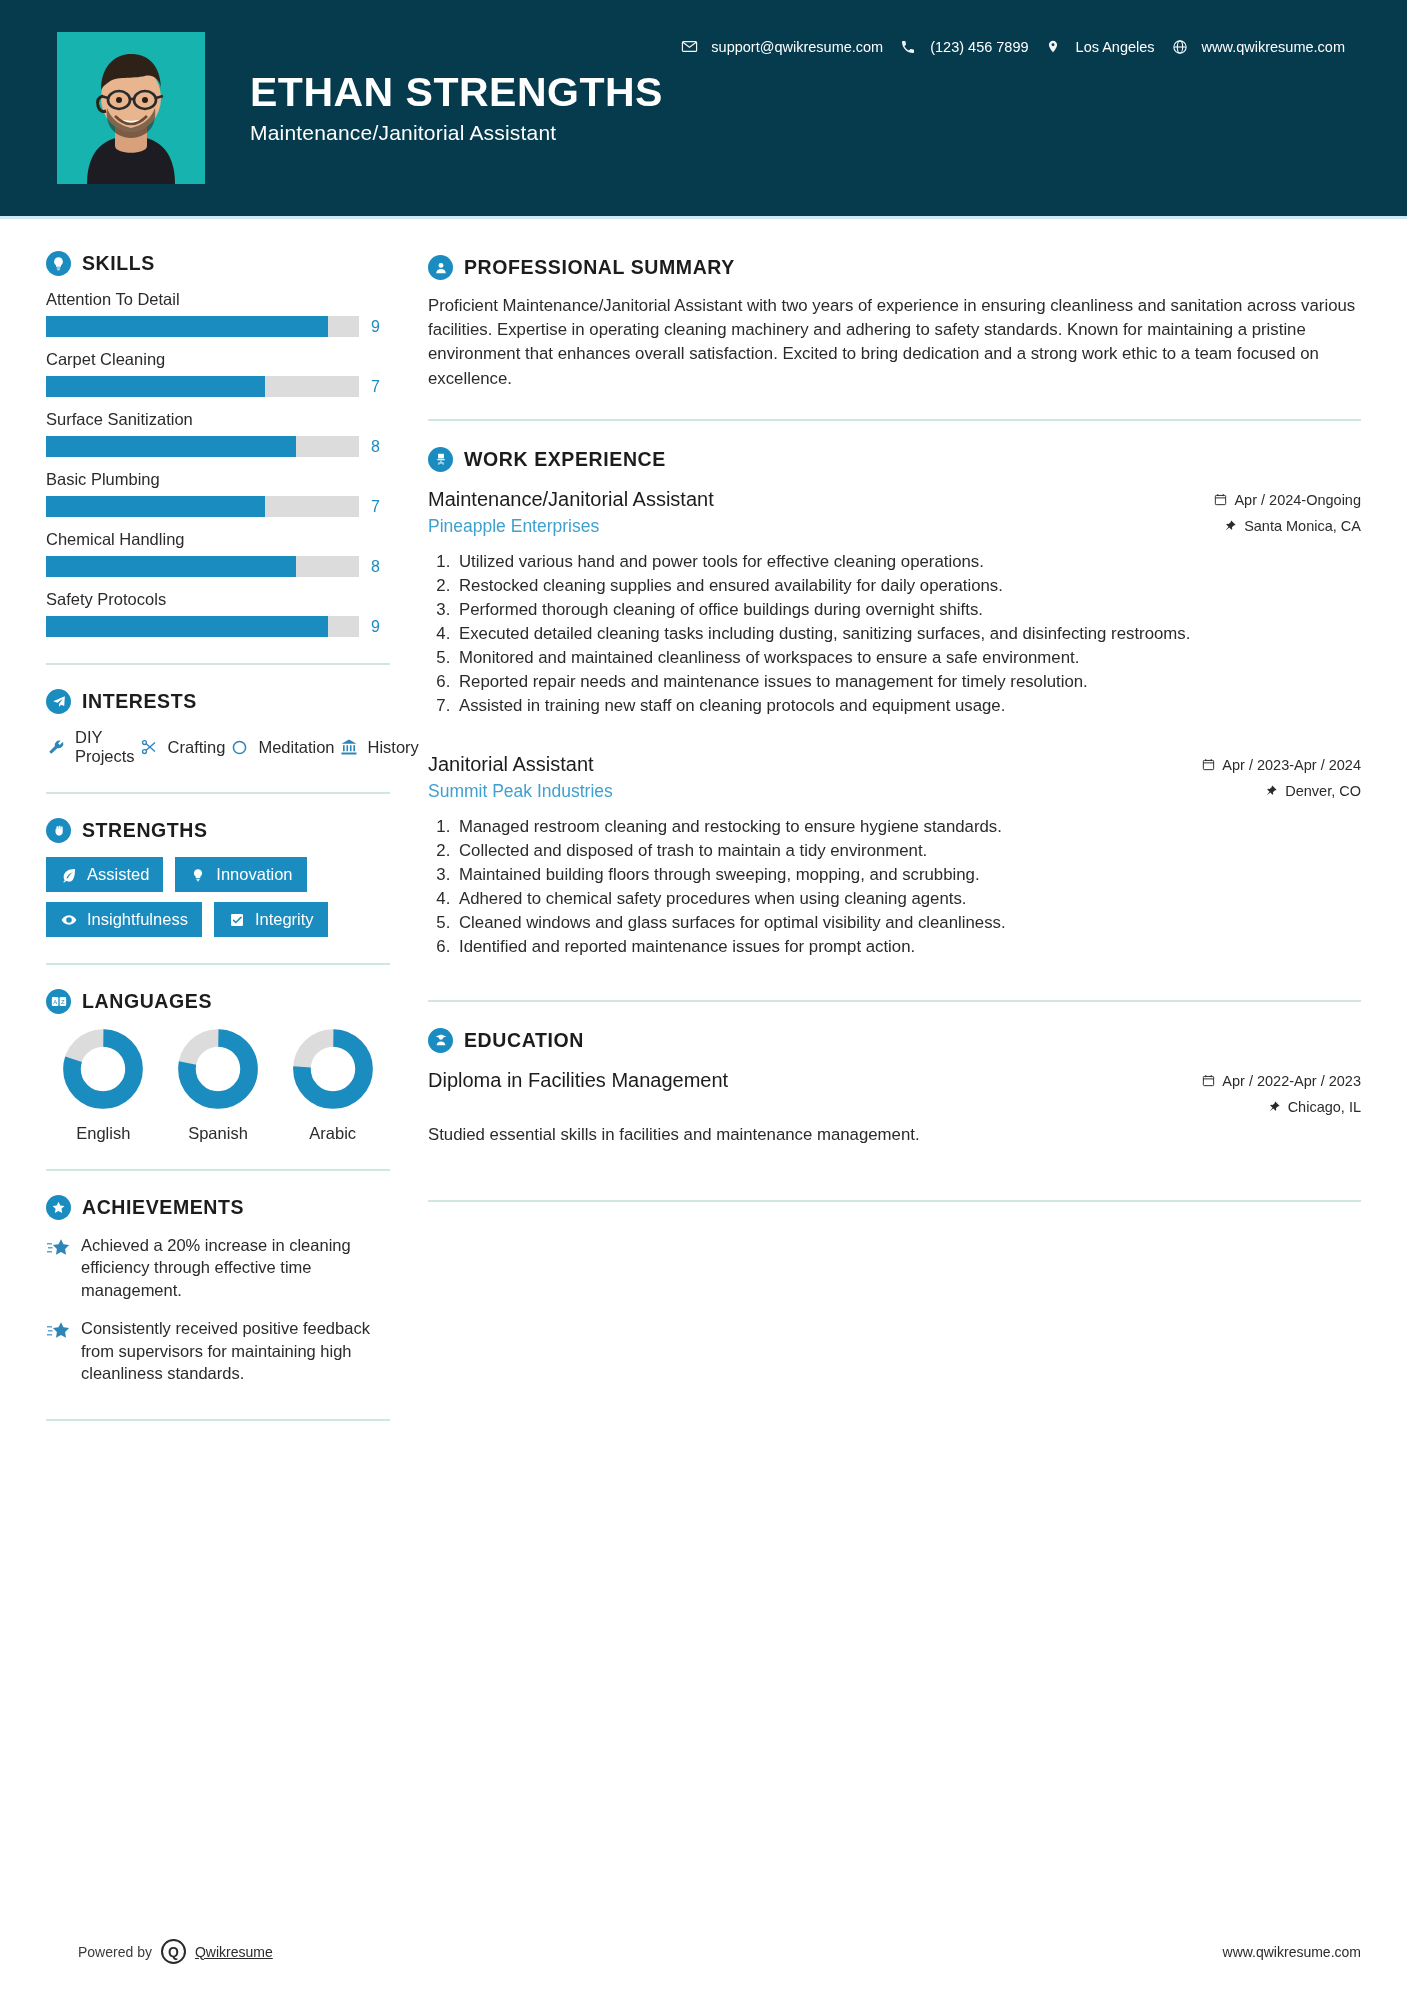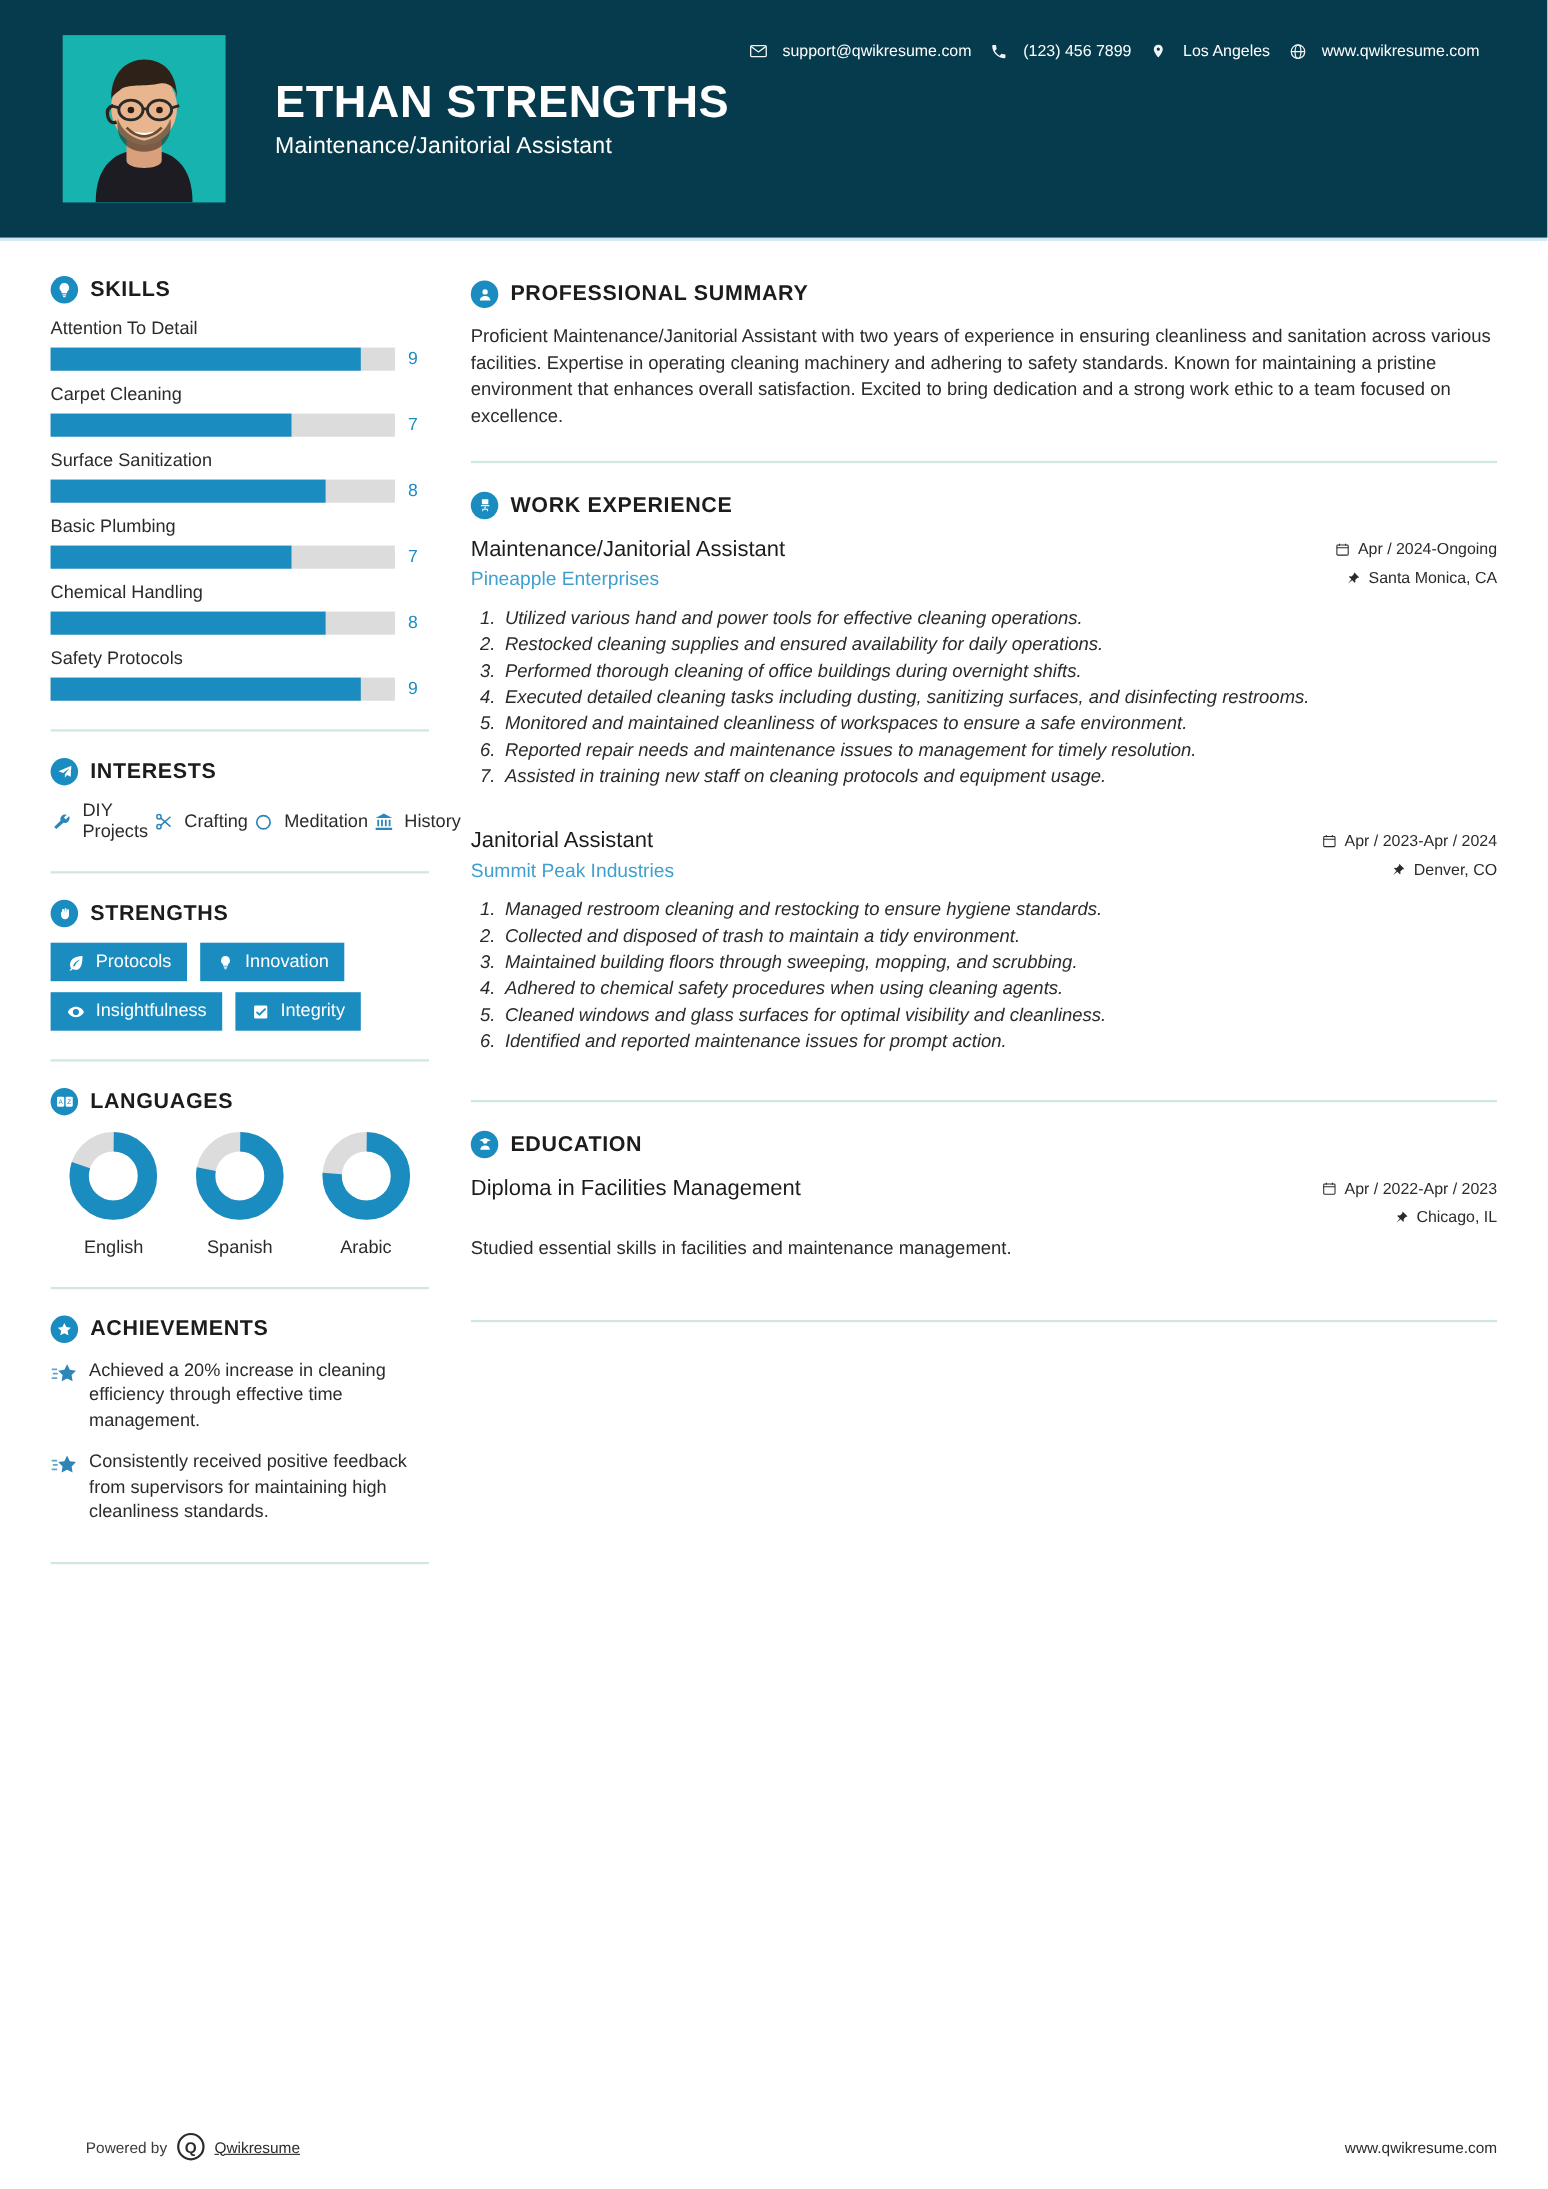--- a/index.html
+++ b/index.html
@@ -112,21 +112,21 @@
   .job { margin-bottom: 4px; }
   .job-top { display:flex; justify-content: space-between; align-items: flex-start; }
   .job-left { flex: 1 1 auto; }
   .job-title { font-size: 20px; color:#1c1c1c; line-height: 1.35; }
   .job-company { font-size: 17.5px; color:#3fa0cf; margin-top: 3px; }
   .job-meta { text-align: right; flex: 0 0 auto; padding-top: 6px; min-width: 185px; }
   .meta-row { display:flex; align-items:center; justify-content: flex-end; gap: 7px; font-size: 14.5px; color:#2b2b2b; white-space: nowrap; }
   .meta-row + .meta-row { margin-top: 10px; }
   .meta-ico { width:14px; height:14px; display:flex; align-items:center; justify-content:center; }
 
-  ol.bullets { margin: 13px 0 0 27px; font-style: italic; }
+  ol.bullets { margin: 13px 0 0 27px; }
   ol.bullets li { font-size: 16.8px; line-height: 1.37; color:#2b2b2b; margin-bottom: 1px; padding-left: 4px; }
 
   .edu-desc { font-size: 16.8px; color:#2b2b2b; margin-top: 8px; line-height:1.4; }
 
   .job-gap { height: 30px; }
 
   
   .footer {
     position: absolute; left: 46px; right: 46px; bottom: 26px;
     display:flex; justify-content: space-between; align-items:center;
@@ -345,21 +345,21 @@
           </span>
           <span class="sec-title">STRENGTHS</span>
         </div>
         <div class="str-grid">
           <div class="str-pill">
             <span class="str-ico">
               <svg width="16" height="16" viewBox="0 0 24 24" fill="#ffffff">
                   <path d="M21 3C10 3 4 8 4 15c0 2 .7 3.7 1.8 5L3 23h2.6l2.2-2.2C9 21.6 10.4 22 12 22c6 0 9-6 9-19zM8 17c2-5 6-8 10-9-3 2-6 5-7.6 9z"></path>
                 </svg>
             </span>
-            <span>Protocols</span>
+            <span>Assisted</span>
           </div>
           <div class="str-pill">
             <span class="str-ico">
               <svg width="14" height="16" viewBox="0 0 24 24" fill="#ffffff">
                   <path d="M12 2a7 7 0 0 0-4 12.7V17h8v-2.3A7 7 0 0 0 12 2z"></path>
                   <rect x="9" y="18.3" width="6" height="1.8" rx=".9"></rect>
                   <rect x="10" y="21" width="4" height="1.6" rx=".8"></rect>
                 </svg>
             </span>
             <span>Innovation</span>

